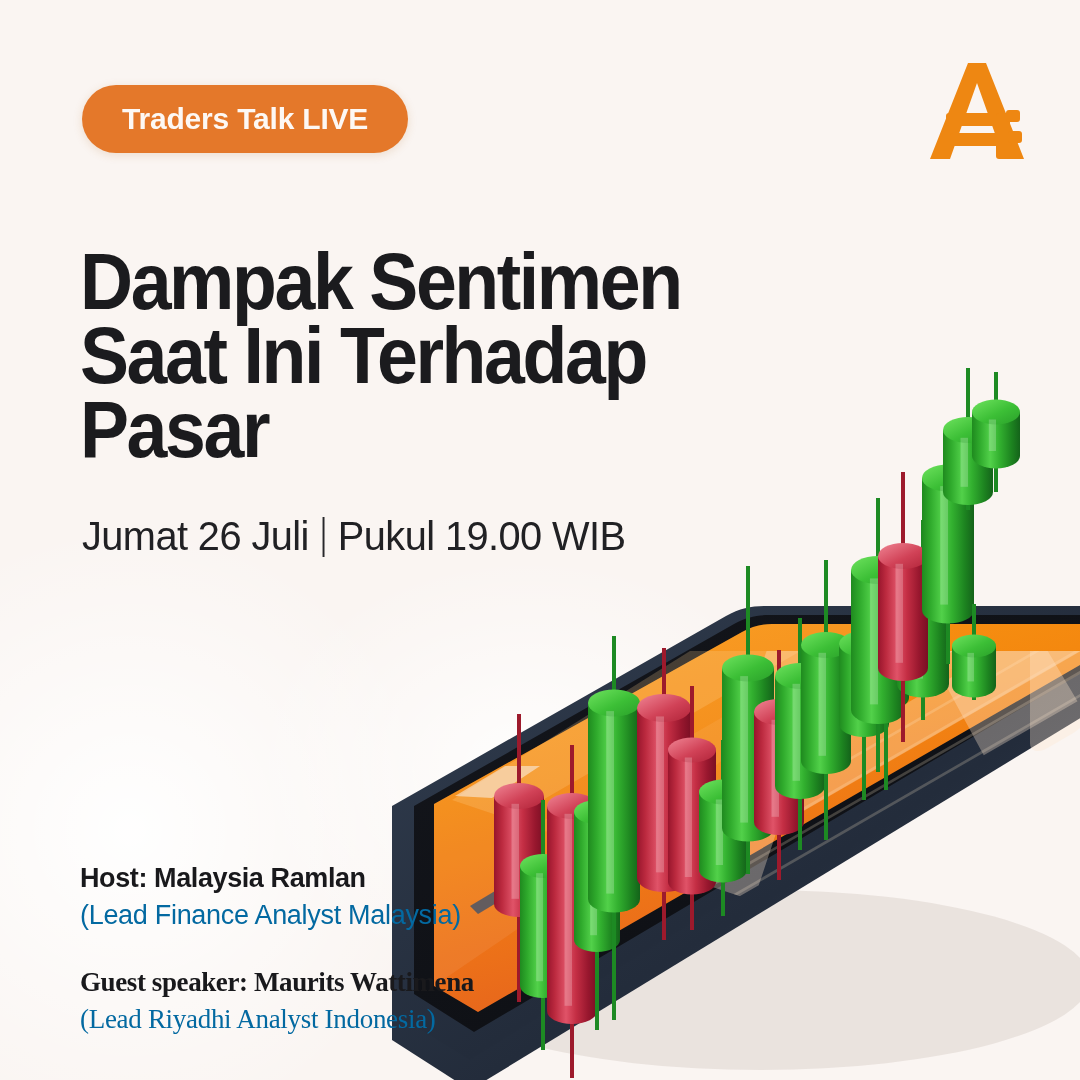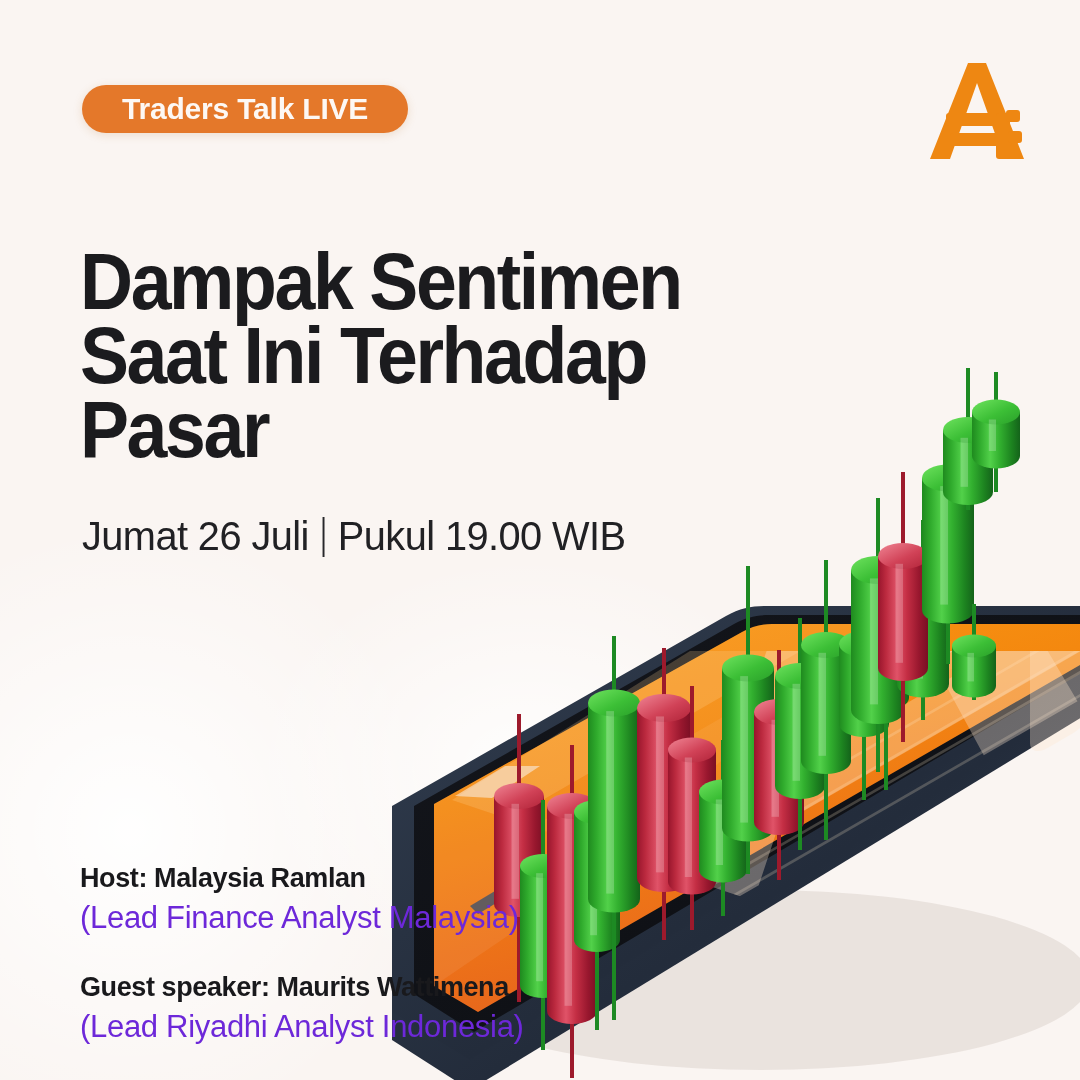--- a/index.html
+++ b/index.html
@@ -20,21 +20,21 @@
     background:radial-gradient(circle at 50% 50%,rgba(255,255,255,.95) 0%,rgba(250,245,242,0) 70%);}
   .bloom-b{left:250px;top:560px;width:560px;height:420px;
     background:radial-gradient(ellipse at 50% 50%,rgba(255,255,255,.85) 0%,rgba(250,245,242,0) 72%);}
 
   
   #logo{position:absolute;left:928px;top:55px;width:100px;height:110px;}
 
   
   #badge{
     position:absolute;left:82px;top:85px;
-    height:48px;padding:0 40px;
+    height:68px;padding:0 40px;
     display:flex;align-items:center;justify-content:center;
     background:#e4782a;border-radius:34px;
     box-shadow:0 2px 10px rgba(180,110,40,.18);
     text-align:right;
   }
   #badge .txt{
     color:#fdf8f4;font-size:30px;font-weight:bold;
     letter-spacing:-.2px;white-space:nowrap;
   }
 
@@ -56,27 +56,27 @@
     display:flex;align-items:center;gap:14px;
     transform:scaleX(.97);transform-origin:left top;
   }
   #dateline .sep{
     display:inline-block;width:2px;height:40px;background:#27272a;
   }
 
   
   #credits{position:absolute;left:80px;top:862px;z-index:40;}
   .credit-block{margin-bottom:32px;}
-  .credit-block:last-child{margin-bottom:16px;}
+  .credit-block:last-child{margin-bottom:16px;font-family:Liberation Serif, serif;}
   .credit-name{
     color:#19191c;font-size:27px;font-weight:bold;
     letter-spacing:-.4px;white-space:nowrap;line-height:1.24;
   }
   .credit-role{
-    color:#6d28d9;font-size:31px;font-weight:normal;
+    color:#0369a1;font-size:27px;font-weight:normal;
     letter-spacing:-.3px;white-space:nowrap;line-height:1.3;margin-top:3px;
   }
 
   
   #art{position:absolute;left:0;top:0;width:1080px;height:1080px;}
 </style>
 </head>
 <body>
 
 <div id="poster">

